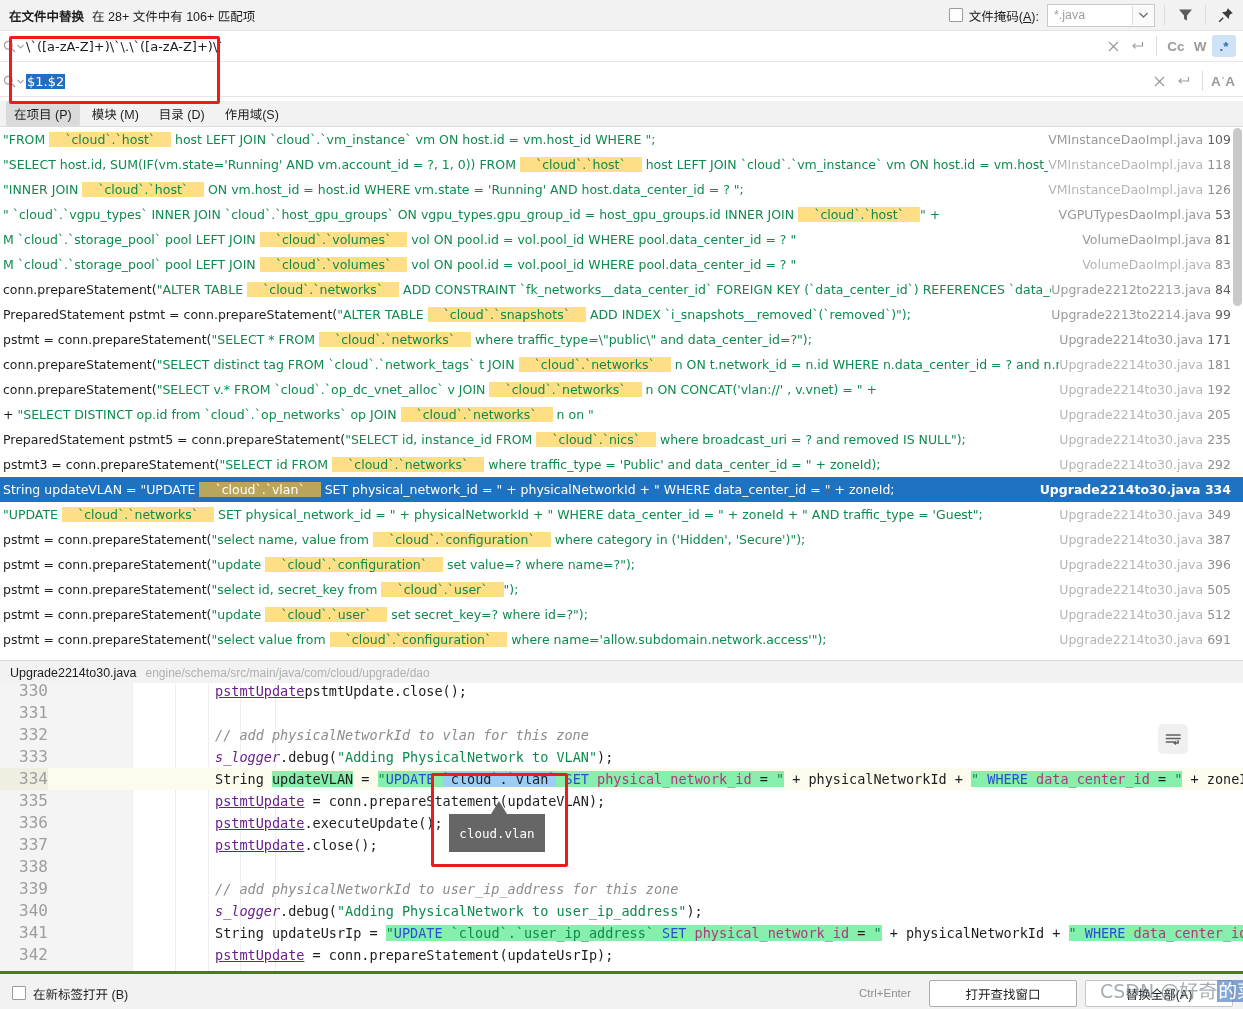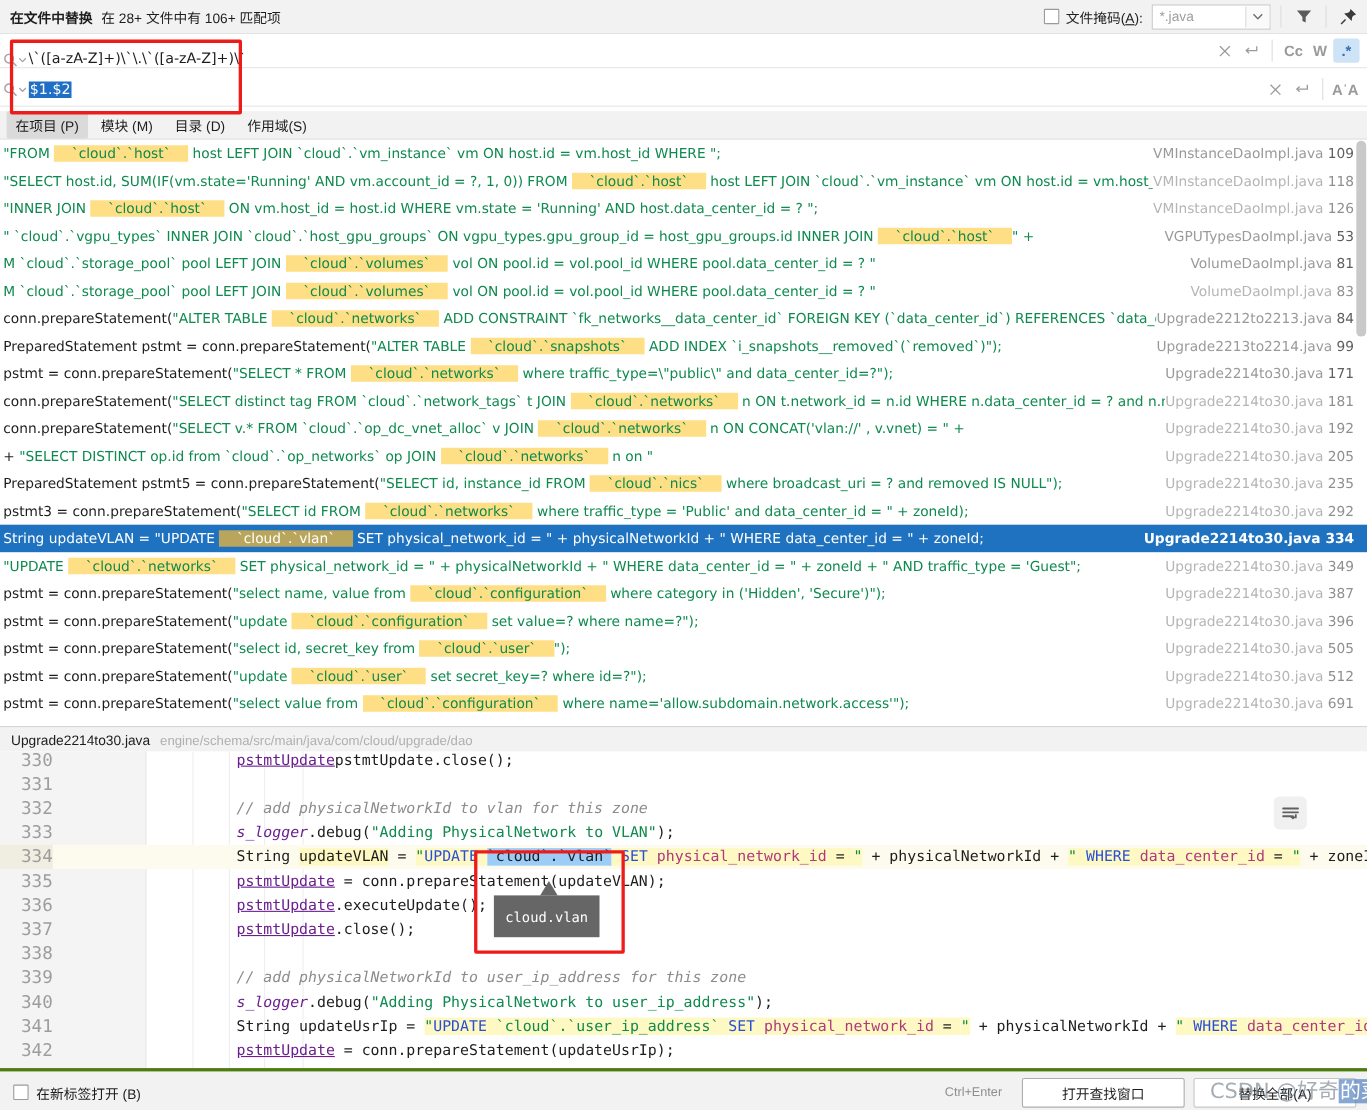--- a/index.html
+++ b/index.html
@@ -40,21 +40,21 @@
     display:flex;align-items:center;justify-content:center;
   }
   .sep-v{width:1px;height:20px;background:#dddddd;margin:0 9px;}
   .tb-icon{width:22px;height:22px;display:flex;align-items:center;justify-content:center;}
 
   
   .fieldrow{
     position:absolute;left:0;width:1243px;height:30px;background:#ffffff;
     border-bottom:1px solid #e6e6e6;display:flex;align-items:center;
   }
-  #search-row{top:31px;align-items:flex-end;}
+  #search-row{top:31px;}
   #replace-row{top:66px;}
   .field-lead{width:26px;display:flex;align-items:center;justify-content:center;gap:1px;}
   .field-text{
     flex:1;font-family:"DejaVu Sans","Liberation Sans",sans-serif;
     font-size:13px;color:#1d1d1d;white-space:pre;overflow:hidden;
   }
   .sel-text{background:#1f6fc4;color:#ffffff;padding:1px 1px;}
   .field-tail{display:flex;align-items:center;height:100%;padding-right:7px;}
   .ic-btn{
     width:24px;height:24px;display:flex;align-items:center;justify-content:center;
@@ -142,21 +142,21 @@
     position:absolute;left:0;top:0;width:48px;height:22px;text-align:right;
     color:#9d9d9d;font-family:"DejaVu Sans Mono","Liberation Mono",monospace;font-size:16px;
   }
   .ctext{position:absolute;left:215px;top:0;color:#1d1d1d;}
   .s{color:#0f8a4f;}
   .cm{color:#8c8c8c;font-style:italic;}
   .fld{color:#6a1f8f;text-decoration:underline;}
   .fld2{color:#6a1f8f;}
   .sqlk{color:#2a4fd6;}
   .sqlid{color:#b0387c;}
-  .hlsql{background:#fef9c3;}
+  .hlsql{background:#86efac;}
   .selblue{background:#9ccdf7;}
   .wrap-btn{
     position:absolute;left:1158px;top:724px;width:30px;height:30px;background:#f0f0f0;
     border-radius:5px;display:flex;align-items:center;justify-content:center;
   }
 
   
   .bottombar{
     position:absolute;left:0;top:971px;width:1243px;height:38px;background:#f2f2f2;
     border-top:3px solid #4d7c0f;display:flex;align-items:center;

